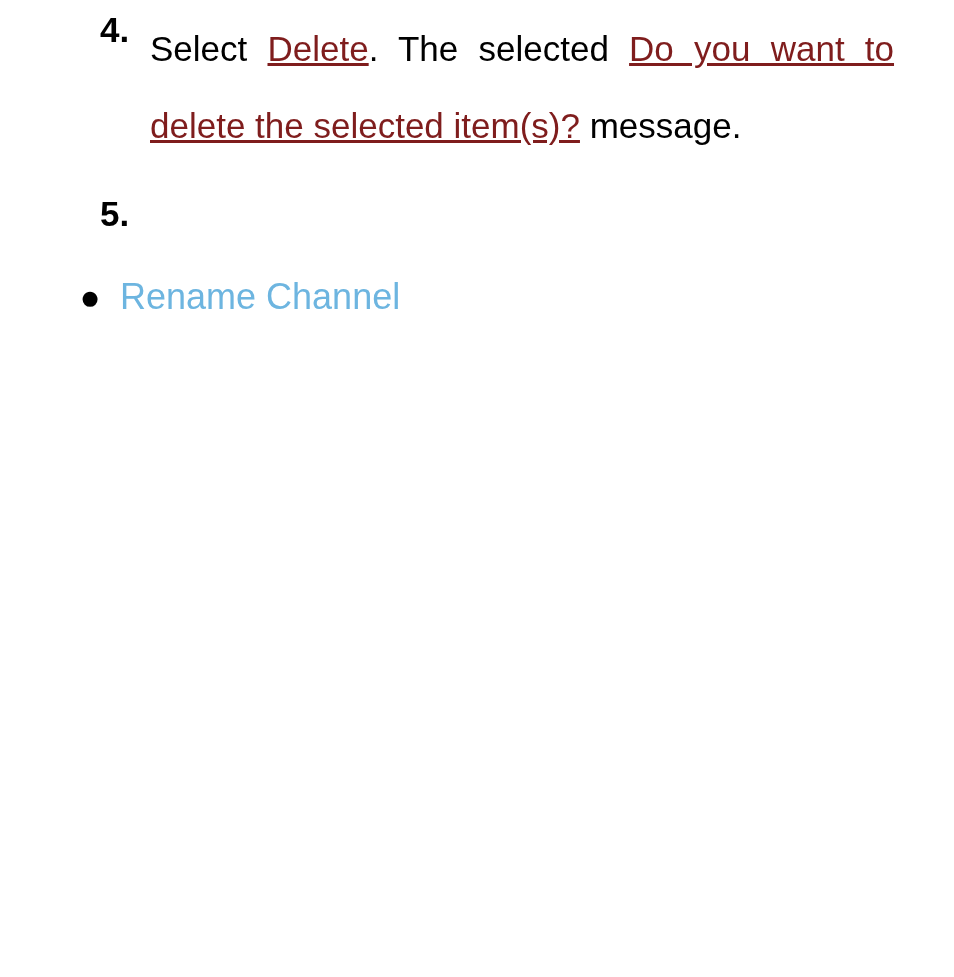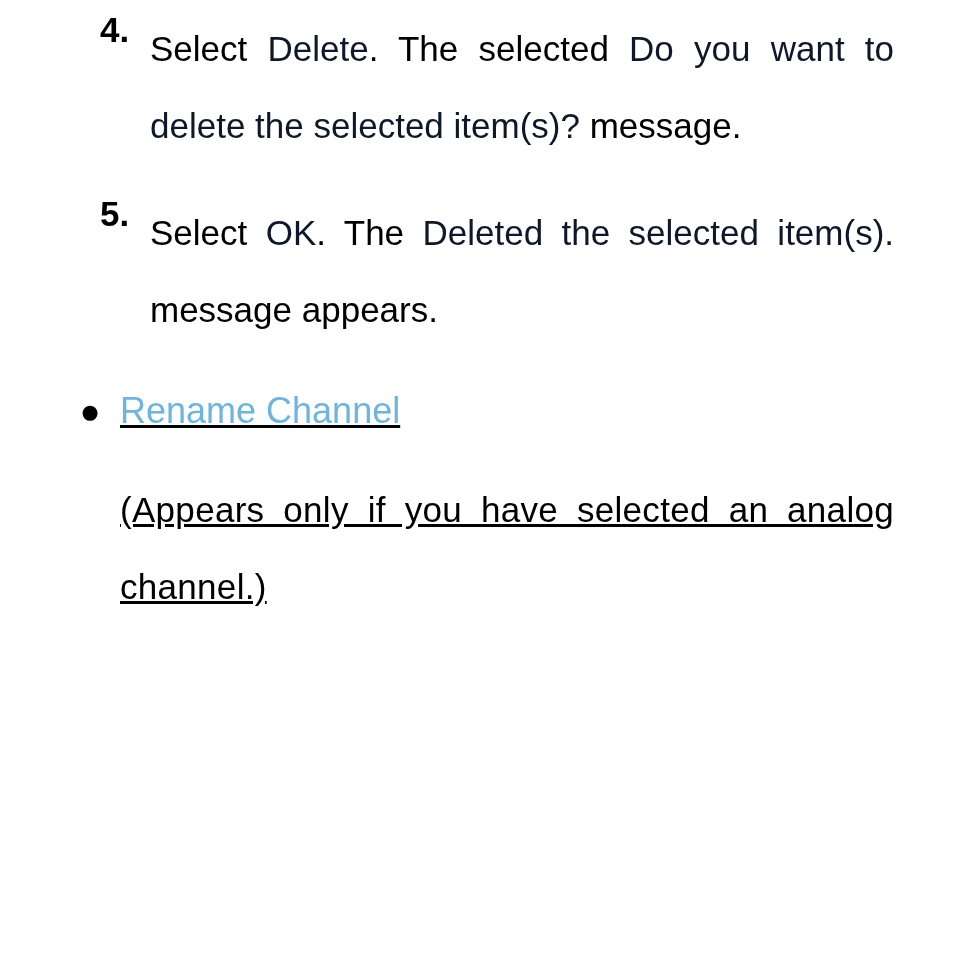--- a/index.html
+++ b/index.html
@@ -29,36 +29,36 @@
       min-width: 50px;
       flex-shrink: 0;
     }
     .step-text {
       font-size: 35px;
       line-height: 2.2;
       text-align: justify;
       flex: 1;
     }
     .blue {
-      color: #0f172a;
+      color: #7f1d1d;
+      text-decoration: underline;
     }
     .bullet-section {
       display: flex;
       margin-top: 40px;
     }
     .bullet {
       font-size: 35px;
       min-width: 60px;
       text-align: center;
       flex-shrink: 0;
       line-height: 1.3;
     }
     .bullet-content {
       flex: 1;
-      text-decoration: underline;
     }
     .bullet-heading {
       font-size: 36px;
       color: #6db5e0;
       margin-bottom: 36px;
       line-height: 1.3;
     }
     .bullet-para {
       font-size: 35px;
       line-height: 2.2;
@@ -74,26 +74,22 @@
 
   <div class="step">
     <div class="step-num">4.</div>
     <div class="step-text">
       <span>Select </span><span class="blue">Delete</span><span>. The selected </span><span class="blue">Do you want to delete the selected item(s)?</span><span> message.</span>
     </div>
   </div>
 
   <div class="step">
     <div class="step-num">5.</div>
-    <div class="step-text">
-      <span>Select </span><span class="blue">OK</span><span>. The </span><span class="blue">Deleted the selected item(s).</span><span> message appears.</span>
-    </div>
   </div>
 
   <div class="bullet-section">
     <div class="bullet">●</div>
     <div class="bullet-content">
       <div class="bullet-heading">Rename Channel</div>
-      <div class="bullet-para">(Appears only if you have selected an analog channel.)</div>
     </div>
   </div>
 
 </div>
 
 </body></html>

